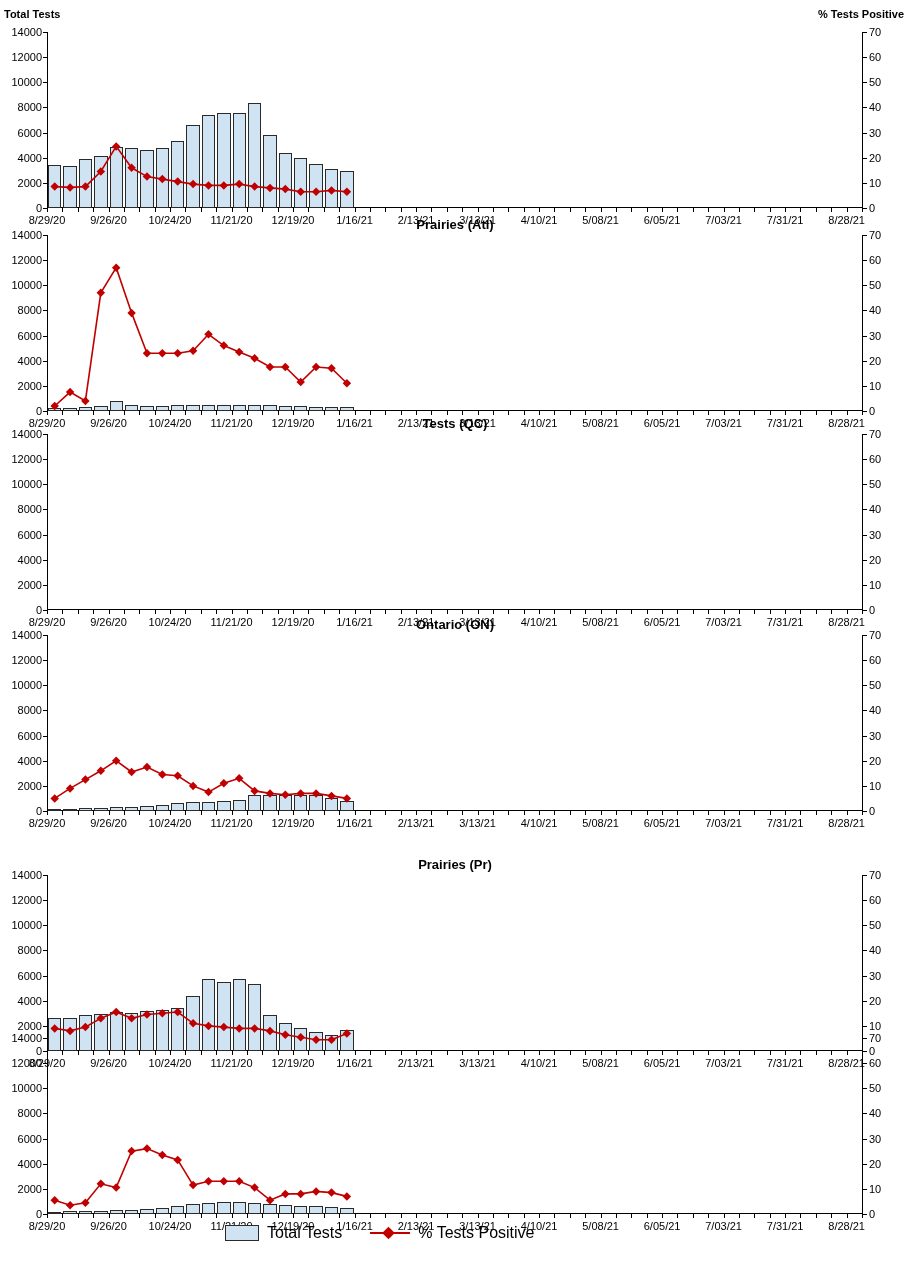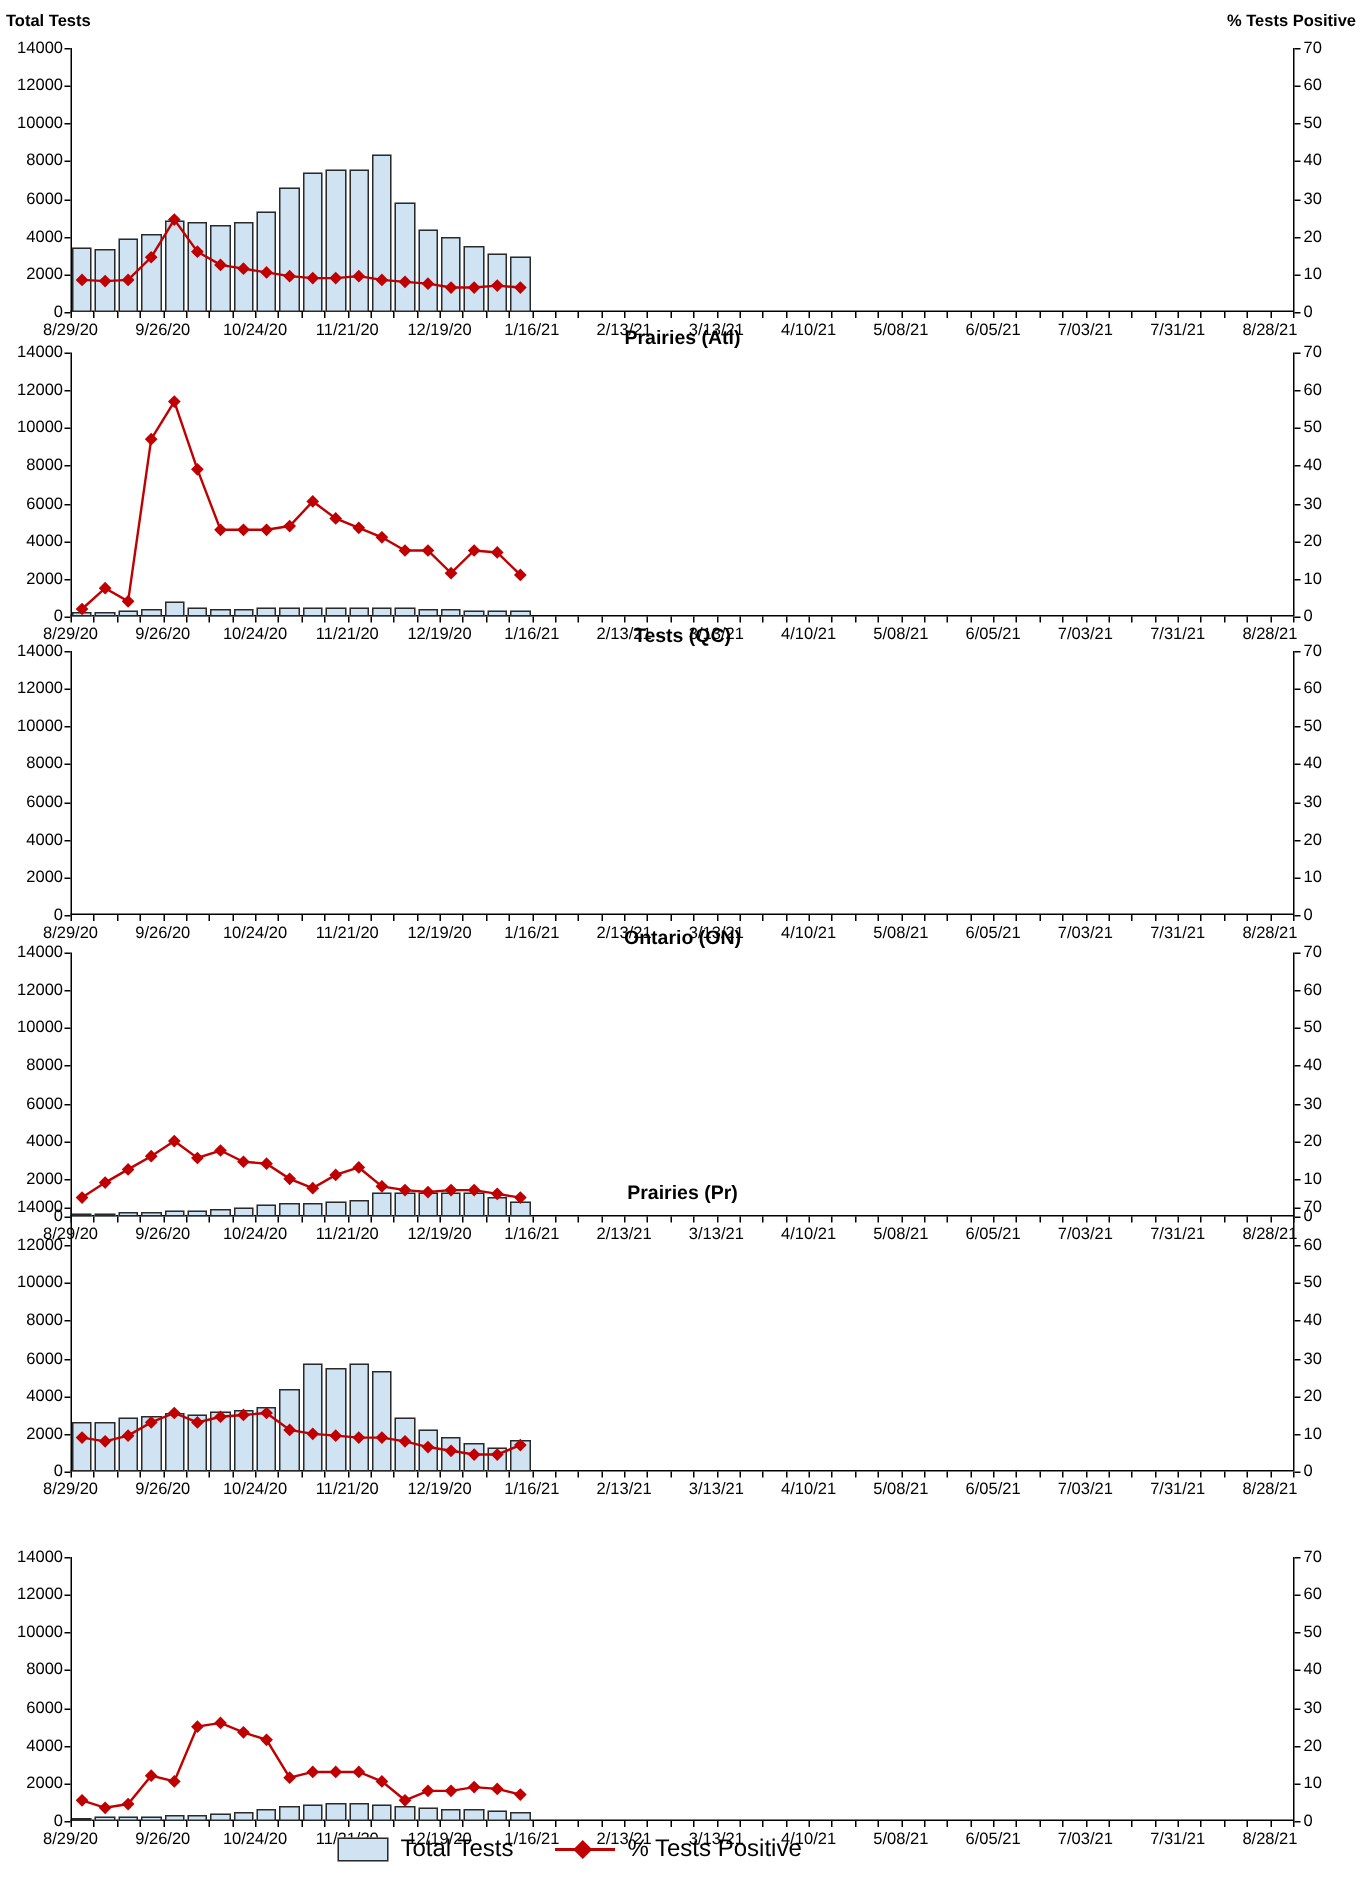--- a/index.html
+++ b/index.html
@@ -669,21 +669,21 @@
         <rect x="236.2" y="158.3" width="6" height="6" fill="#c00000" transform="rotate(45 239.2 161.3)"></rect>
         <rect x="251.6" y="170.9" width="6" height="6" fill="#c00000" transform="rotate(45 254.6 173.9)"></rect>
         <rect x="267.0" y="173.4" width="6" height="6" fill="#c00000" transform="rotate(45 270.0 176.4)"></rect>
         <rect x="282.3" y="174.7" width="6" height="6" fill="#c00000" transform="rotate(45 285.3 177.7)"></rect>
         <rect x="297.7" y="173.4" width="6" height="6" fill="#c00000" transform="rotate(45 300.7 176.4)"></rect>
         <rect x="313.1" y="173.4" width="6" height="6" fill="#c00000" transform="rotate(45 316.1 176.4)"></rect>
         <rect x="328.5" y="175.9" width="6" height="6" fill="#c00000" transform="rotate(45 331.5 178.9)"></rect>
         <rect x="343.9" y="178.4" width="6" height="6" fill="#c00000" transform="rotate(45 346.9 181.4)"></rect>
       </svg>
     </div>
-    <div class="panel" style="position: absolute; left: 0px; top: 787px; height: 203px;">
+    <div class="panel" style="position: absolute; left: 0px; top: 857px; height: 203px;">
       <div class="panel-title">Prairies (Pr)</div>
       <div class="plot-frame" style="left: 47px; top: 18px; width: 815px; height: 176px;"></div>
       <div class="tickmark" style="left: 862px; top: 18px; width: 1px; height: 176px;"></div>
       <div class="ytick-label" style="left: 0px; width: 42px; top: 194px;">0</div>
       <div class="tickmark" style="left: 43px; top: 194px; width: 4px; height: 1px;"></div>
       <div class="ytick-label" style="left: 0px; width: 42px; top: 168.857px;">2000</div>
       <div class="tickmark" style="left: 43px; top: 168.857px; width: 4px; height: 1px;"></div>
       <div class="ytick-label" style="left: 0px; width: 42px; top: 143.714px;">4000</div>
       <div class="tickmark" style="left: 43px; top: 143.714px; width: 4px; height: 1px;"></div>
       <div class="ytick-label" style="left: 0px; width: 42px; top: 118.571px;">6000</div>

